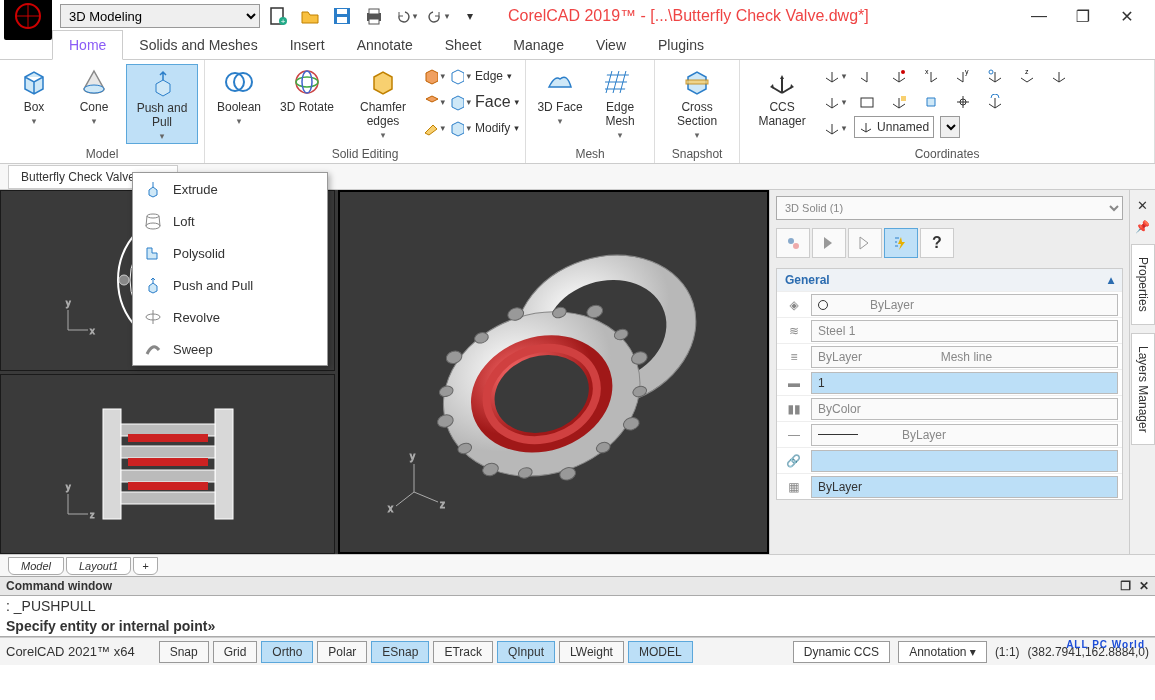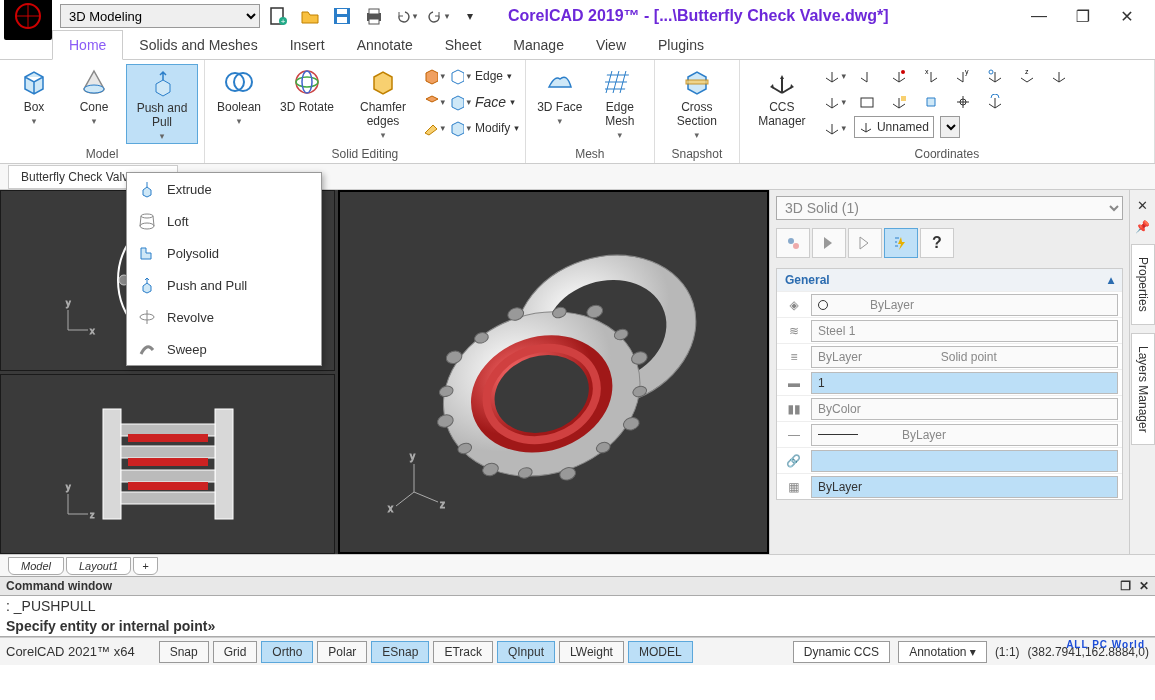--- a/index.html
+++ b/index.html
@@ -4,21 +4,21 @@
 <style>
 * { box-sizing: border-box; margin: 0; padding: 0; font-family: "Segoe UI", Tahoma, sans-serif; }
 body { width: 1155px; height: 700px; overflow: hidden; background: #fff; font-size: 12px; color: #333; }
 
 
 .titlebar { display: flex; align-items: center; height: 32px; background: #fff; gap: 4px; padding-right: 8px; }
 .app-logo { width: 48px; height: 48px; background: #000; border-radius: 2px; display: flex; align-items: center; justify-content: center; margin: 2px 4px; }
 .app-logo svg { width: 32px; height: 32px; }
 .workspace-select { width: 200px; height: 24px; border: 1px solid #999; font-size: 13px; padding: 0 4px; }
 .qat-btn { width: 28px; height: 28px; display: flex; align-items: center; justify-content: center; cursor: pointer; }
-.title-text { flex: 1; text-align: left; font-size: 16px; color: #6d28d9; padding-left: 20px; font-weight: bold; }
+.title-text { flex: 1; text-align: left; font-size: 16px; color: #ef4444; padding-left: 20px; }
 .win-btn { width: 40px; height: 28px; display: flex; align-items: center; justify-content: center; font-size: 16px; cursor: pointer; }
 
 
 .maintabs { display: flex; border-bottom: 1px solid #ccc; height: 28px; align-items: flex-end; padding-left: 52px; }
 .maintab { padding: 6px 16px; font-size: 14px; color: #404040; cursor: pointer; }
 .maintab.active { border: 1px solid #ccc; border-bottom: 1px solid #fff; background: #fff; color: #8b5cf6; margin-bottom: -1px; }
 
 
 .ribbon { display: flex; height: 104px; border-bottom: 1px solid #ccc; background: #fff; }
 .ribbon-group { display: flex; flex-direction: column; border-right: 1px solid #ddd; padding: 4px 6px 0; }
@@ -29,38 +29,38 @@
 .big-btn .ico { width: 32px; height: 32px; display: flex; align-items: center; justify-content: center; }
 .big-btn.active { background: #bfe0f7; border: 1px solid #5ba7db; }
 .small-row { display: flex; align-items: center; gap: 4px; height: 24px; }
 .small-ico { width: 22px; height: 22px; display: flex; align-items: center; justify-content: center; cursor: pointer; }
 .caret::after { content: "▾"; font-size: 9px; color: #555; margin-left: 2px; }
 .coord-row { display: flex; gap: 6px; }
 .coord-cell { width: 26px; height: 24px; display: flex; align-items: center; justify-content: center; cursor: pointer; }
 .unnamed-select { width: 120px; height: 22px; border: 1px solid #999; font-size: 12px; }
 
 
-.dropdown { position: absolute; left: 126px; top: 172px; width: 196px; background: #fff; border: 1px solid #999; box-shadow: 2px 2px 6px rgba(0,0,0,.3); z-index: 100; }
+.dropdown { position: absolute; left: 132px; top: 172px; width: 196px; background: #fff; border: 1px solid #999; box-shadow: 2px 2px 6px rgba(0,0,0,.3); z-index: 100; }
 .dropdown-item { display: flex; align-items: center; gap: 10px; padding: 6px 10px; font-size: 13px; cursor: pointer; }
 .dd-ico { width: 20px; height: 20px; display: flex; align-items: center; justify-content: center; }
 
 
 .doctabs { display: flex; height: 26px; background: #f7f7f7; border-bottom: 1px solid #ccc; align-items: center; padding-left: 8px; }
 .doctab { padding: 4px 12px; border: 1px solid #ccc; background: #fff; font-size: 12px; }
 
 
 .mainarea { display: flex; height: 364px; }
 .viewport { flex: 1; background: #3a3a3a; display: flex; gap: 3px; padding: 0; position: relative; }
 .vp-left { width: 335px; display: flex; flex-direction: column; gap: 3px; }
 .vp-pane { background: #3a3a3a; border: 1px solid #1a1a1a; flex: 1; display: flex; align-items: center; justify-content: center; overflow: hidden; }
 .vp-right { flex: 1; border: 2px solid #000; display: flex; align-items: center; justify-content: center; background: #3a3a3a; overflow: hidden; }
 
 
 .props { width: 360px; background: #ededed; border-left: 1px solid #ccc; display: flex; flex-direction: column; padding: 6px; gap: 4px; }
-.props-select { width: 100%; height: 24px; border: 1px solid #aaa; background: #fafafa; font-size: 14px; padding: 0 4px; color: #888; }
+.props-select { width: 100%; height: 24px; border: 1px solid #aaa; background: #fafafa; font-size: 11px; padding: 0 4px; color: #888; }
 .props-tools { display: flex; gap: 2px; margin-top: 4px; }
 .props-tool { width: 34px; height: 30px; border: 1px solid #ccc; background: #fafafa; display: flex; align-items: center; justify-content: center; cursor: pointer; }
 .props-tool.active { background: #bfe0f7; border-color: #5ba7db; }
 .props-section { margin-top: 6px; background: #fff; border: 1px solid #ccc; }
 .props-section-hdr { background: #eef2f6; padding: 4px 8px; color: #2b6cb0; font-weight: bold; display: flex; justify-content: space-between; align-items: center; }
 .prop-row { display: flex; align-items: center; height: 26px; border-top: 1px solid #eee; }
 .prop-ico { width: 34px; display: flex; align-items: center; justify-content: center; color: #888; }
 .prop-val { flex: 1; height: 22px; margin-right: 4px; border: 1px solid #bbb; font-size: 12px; padding: 0 6px; display: flex; align-items: center; background: #fff; gap: 36px; }
 .prop-val.blue { background: #bcdff7; }
 .prop-val.sel { background: #fafafa; color: #888; }
@@ -245,21 +245,21 @@
             <div class="small-ico caret">
               <svg width="18" height="18">
                 <path d="M3 6 L9 3 L15 6 L9 9 Z" fill="#f0a060" stroke="#c06000"></path>
               </svg>
             </div>
             <div class="small-ico caret">
               <svg width="18" height="18">
                 <path d="M3 6 L9 3 L15 6 L15 14 L9 17 L3 14 Z" fill="#cfe8f7" stroke="#2b7ec9"></path>
               </svg>
             </div>
-            <span style="font-size:14px;font-style:italic;">Face</span>
+            <span style="font-size:16px;">Face</span>
             <span style="font-size:9px;">▾</span>
           </div>
         <div class="small-row">
             <div class="small-ico caret">
               <svg width="18" height="18">
                 <path d="M2 14 L10 6 L14 10 L6 16 Z" fill="#f8d070" stroke="#c08000"></path>
               </svg>
             </div>
             <div class="small-ico caret">
               <svg width="18" height="18">
@@ -624,21 +624,21 @@
             <span style="display:inline-block;width:10px;height:10px;border:1px solid #333;border-radius:50%;margin-right:6px;"></span>
             <span>ByLayer</span>
           </div>
         </div>
       <div class="prop-row">
           <div class="prop-ico">≋</div>
           <div class="prop-val sel">Steel 1</div>
         </div>
       <div class="prop-row">
           <div class="prop-ico">≡</div>
-          <div class="prop-val sel"><span>ByLayer</span> &nbsp;&nbsp; <span>Solid point</span></div>
+          <div class="prop-val sel"><span>ByLayer</span> &nbsp;&nbsp; <span>Mesh line</span></div>
         </div>
       <div class="prop-row">
           <div class="prop-ico">▬</div>
           <div class="prop-val blue">1</div>
         </div>
       <div class="prop-row">
           <div class="prop-ico">▮▮</div>
           <div class="prop-val sel">ByColor</div>
         </div>
       <div class="prop-row">

